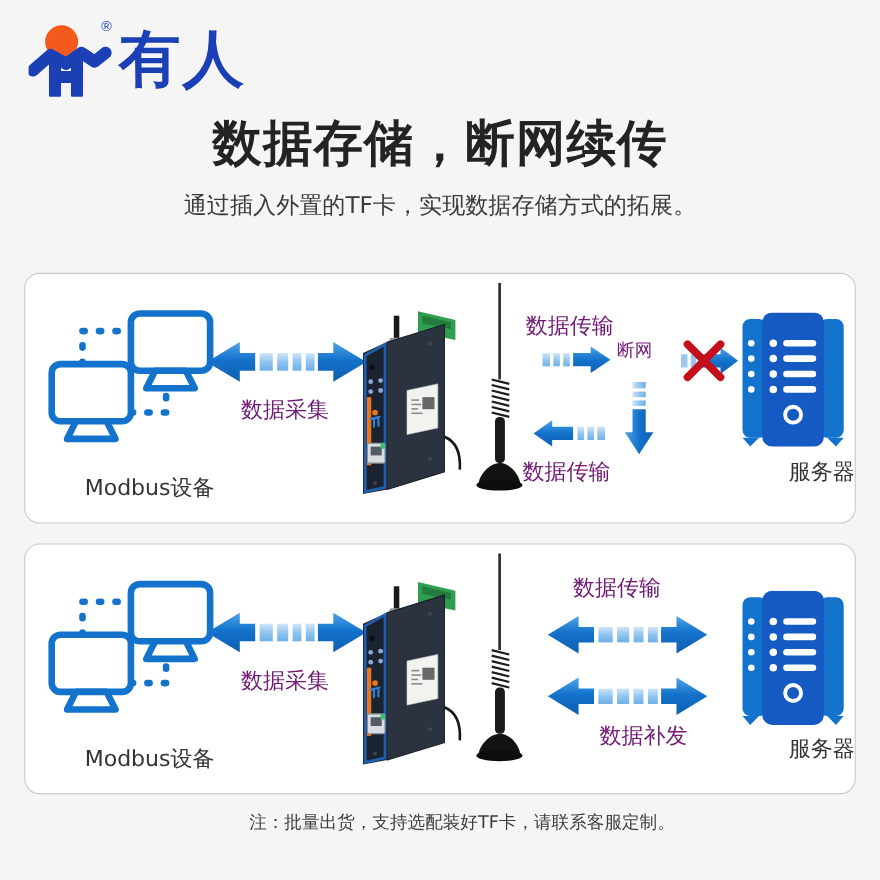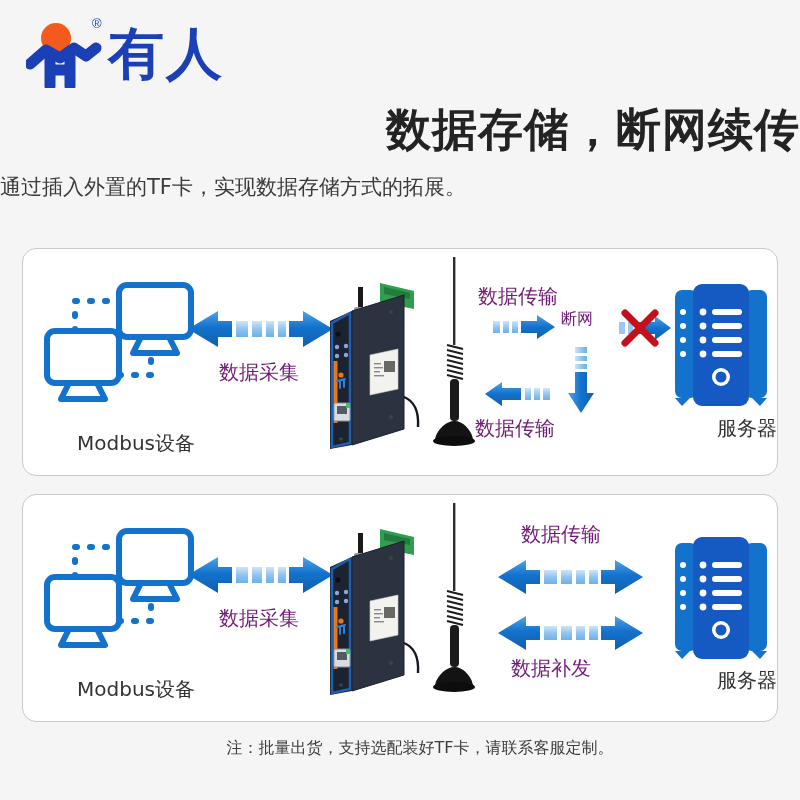--- a/index.html
+++ b/index.html
@@ -12,24 +12,24 @@
   .page{position:absolute;inset:0;}
 
   
   .logo{position:absolute;left:18px;top:14px;width:230px;height:76px;}
   .logo-mark{position:absolute;left:8px;top:6px;width:78px;height:68px;}
   .logo-reg{position:absolute;left:74px;top:2px;font-size:13px;color:#1b3fb5;}
   .logo-text{position:absolute;left:90px;top:10px;font-size:56px;line-height:60px;
     font-weight:700;color:#1b3fb5;letter-spacing:2px;font-family:Liberation Sans, sans-serif;}
 
   
-  .title{position:absolute;left:0;right:0;top:104px;text-align:right;
+  .title{position:absolute;left:0;right:0;top:104px;text-align:center;
     font-size:45px;line-height:52px;font-weight:700;color:#232323;
     letter-spacing:1px;font-family:"DejaVu Sans",sans-serif;}
-  .subtitle{position:absolute;left:0;right:0;top:172px;text-align:left;
+  .subtitle{position:absolute;left:0;right:0;top:172px;text-align:center;
     font-size:21px;line-height:31px;color:#3a3a3a;font-family:"DejaVu Sans",sans-serif;}
   .subtitle div{white-space:nowrap;}
 
   
   .panel{position:absolute;left:22px;width:756px;background:#fff;
     border:1px solid #c9c9c9;border-radius:14px;box-sizing:border-box;}
   #panel-1{top:248px;height:228px;}
   #panel-2{top:494px;height:228px;}
 
   
@@ -362,21 +362,21 @@
       <svg width="145" height="40" viewBox="0 0 145 40">
         <path d="M0 20 L28 3 L28 13 L42 13 L42 27 L28 27 L28 37 Z" fill="url(#bgx1)"></path>
         <path d="M145 20 L117 3 L117 13 L103 13 L103 27 L117 27 L117 37 Z" fill="url(#bgx1)"></path>
         <rect x="46" y="13" width="13" height="14" fill="url(#bgl1)"></rect>
         <rect x="63" y="13" width="11" height="14" fill="url(#bgl1)"></rect>
         <rect x="78" y="13" width="9" height="14" fill="url(#bgl1)"></rect>
         <rect x="91" y="13" width="9" height="14" fill="url(#bgl1)"></rect>
       </svg>
     </div>
 
-    <div class="lbl" style="left:488px;top:160px;">数据补发</div>
+    <div class="lbl" style="left:522px;top:160px;">数据补发</div>
 
     <div class="server" style="left:650px;top:42px;">
       <svg width="96" height="125" viewBox="0 0 96 125">
         <rect x="2" y="6" width="22" height="108" rx="7" fill="#1372cc"></rect>
         <rect x="72" y="6" width="22" height="108" rx="7" fill="#1372cc"></rect>
         <rect x="20" y="0" width="56" height="122" rx="9" fill="#1559c2"></rect>
         <g fill="#fff">
           <circle cx="10" cy="28" r="3"></circle>
             <circle cx="10" cy="42" r="3"></circle>
           <circle cx="10" cy="56" r="3"></circle>

